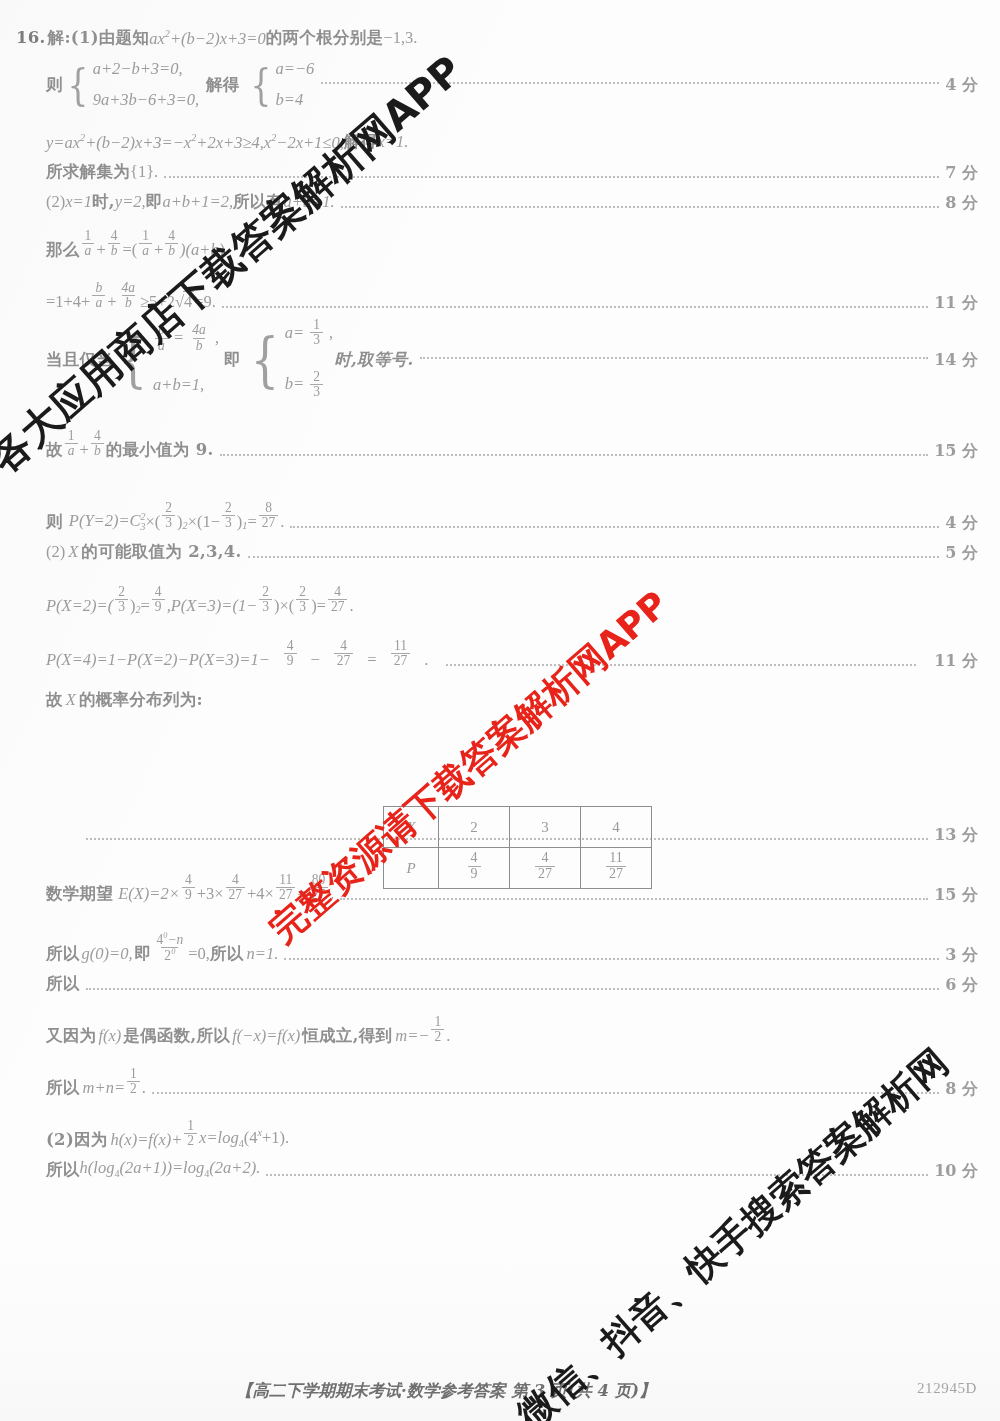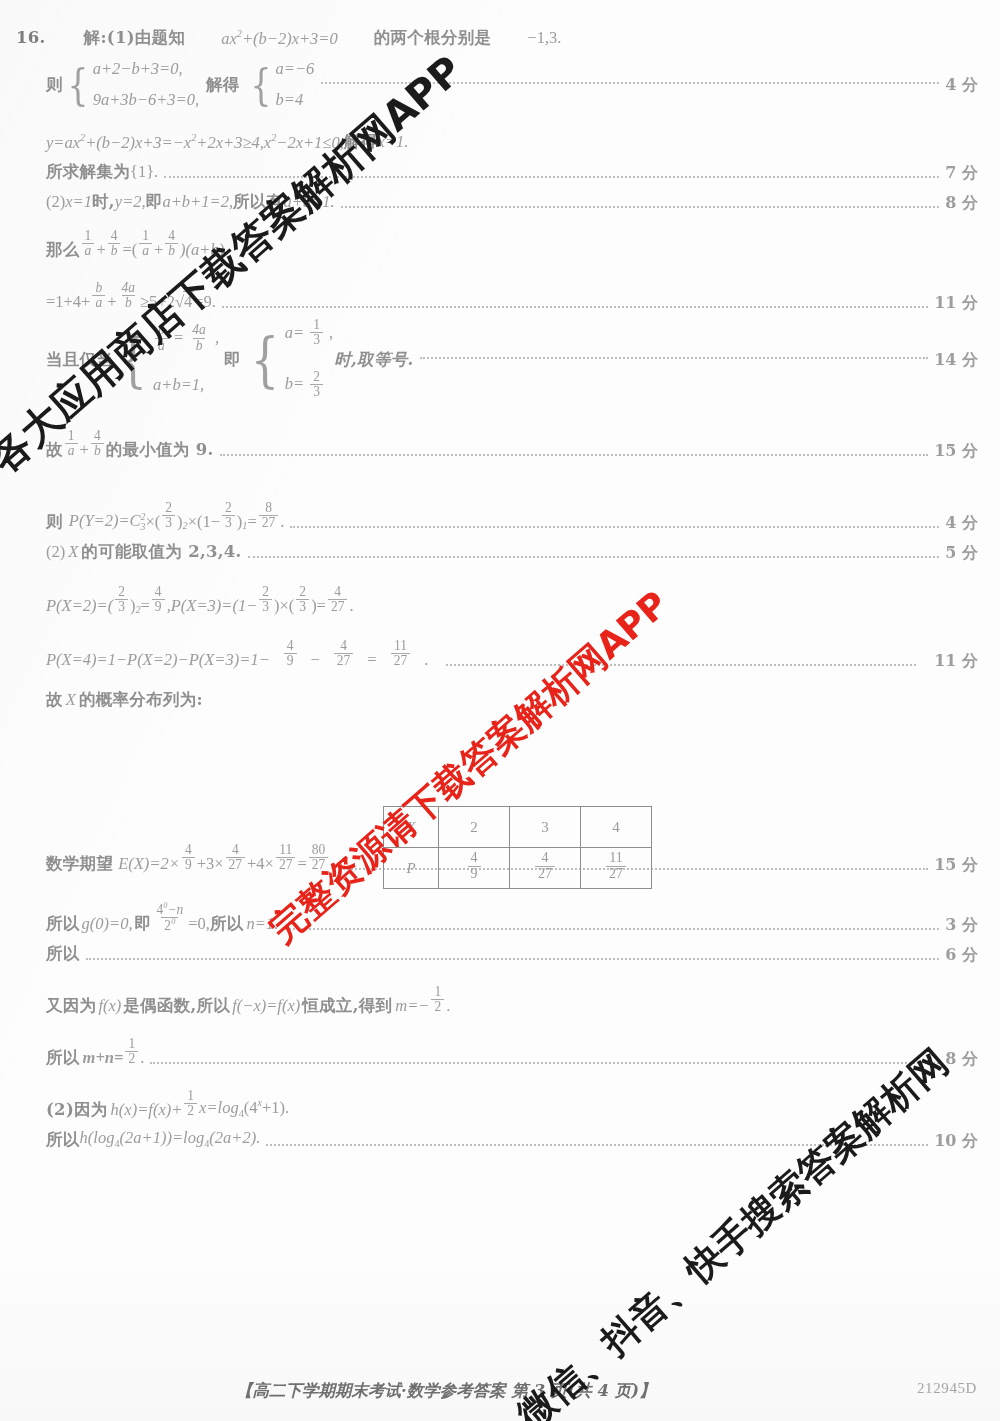--- a/index.html
+++ b/index.html
@@ -222,21 +222,21 @@
 <body>
 
 <div id="page">
 
   <div id="paper-texture"></div>
 
   <div id="content">
 
     <div class="prob">
 
-      <div class="line head" style="margin-top:18px;gap:36px;">
+      <div class="line head" style="margin-top:18px;">
         <span class="num cn">16.</span>
         <span class="cn">解:(1)由题知</span>
         <span class="mth">
           <span>ax</span><sup class="ex">2</sup><span>+(b−2)x+3=0</span>
         </span>
         <span class="cn">的两个根分别是</span>
         <span class="mth up">−1,3.</span>
       </div>
 
       <div class="line tallline">
@@ -487,20 +487,24 @@
       </div>
 
       <div class="line" style="margin-top:10px;">
         <span class="cn">故</span>
         <span class="mth" style="padding:0 3px;">X</span>
         <span class="cn">的概率分布列为:</span>
       </div>
 
       <div style="height:104px;"></div>
 
+      <div class="line">
+        <span class="dots" style="margin-left:40px;"></span>
+        <span class="score">13 分</span>
+      </div>
 
       <div class="line" style="min-height:54px;margin-top:6px;">
         <span class="cn" style="margin-right:5px;">数学期望</span>
         <span class="mth">E(X)=2×</span>
         <span class="frac mth">
             <span class="n up">4</span>
             <span class="d up">9</span>
           </span>
         <span class="mth up">+3×</span>
         <span class="frac mth">
@@ -557,21 +561,21 @@
         <span class="mth" style="padding-left:3px;">m=−</span>
         <span class="frac mth">
             <span class="n up">1</span>
             <span class="d up">2</span>
           </span>
         <span class="mth up">.</span>
       </div>
 
       <div class="line" style="min-height:52px;">
         <span class="cn">所以</span>
-        <span class="mth" style="padding-left:3px;font-weight:bold;">m+n=</span>
+        <span class="mth" style="padding-left:3px;">m+n=</span>
         <span class="frac mth">
             <span class="n up">1</span>
             <span class="d up">2</span>
           </span>
         <span class="mth up">.</span>
         <span class="dots"></span>
         <span class="score">8 分</span>
       </div>
 
       <div class="line" style="min-height:52px;">

